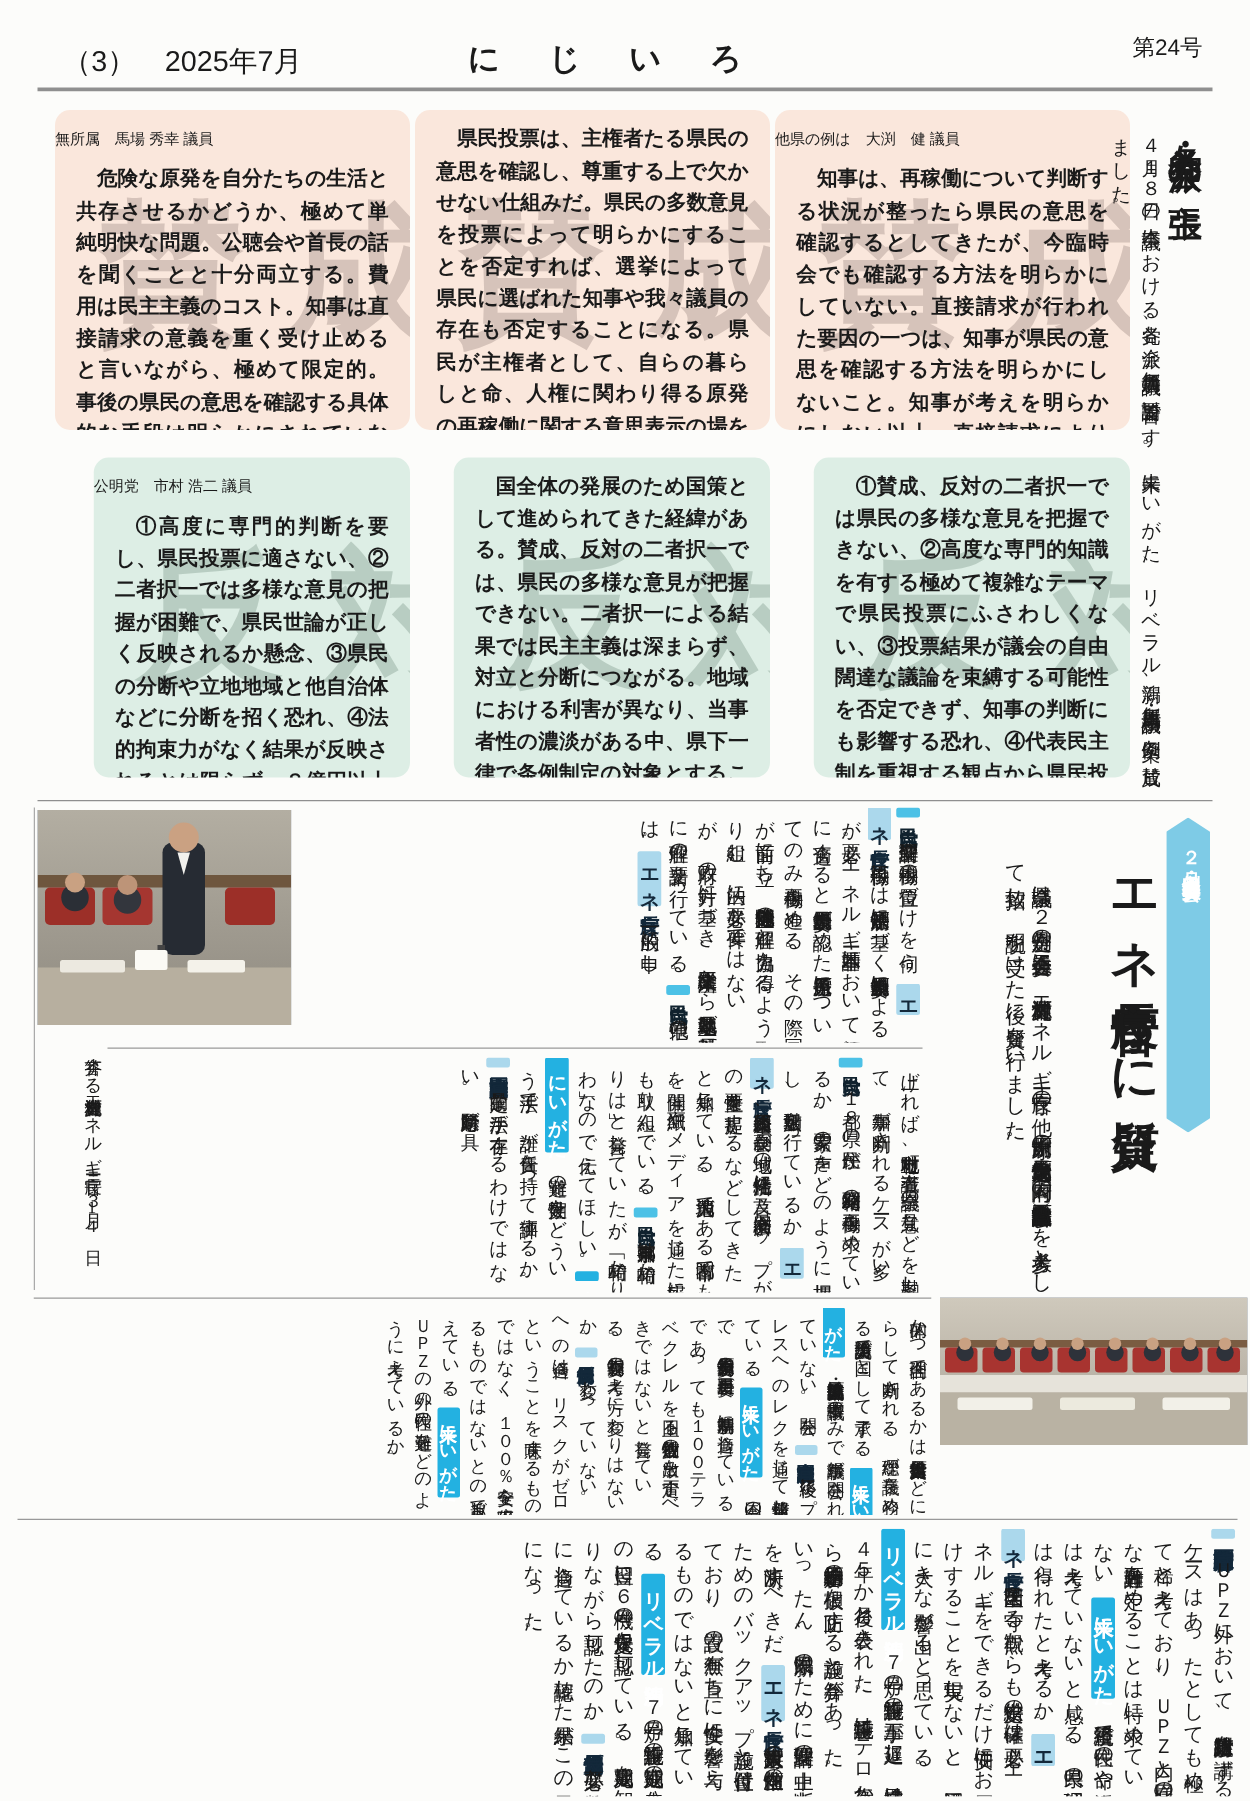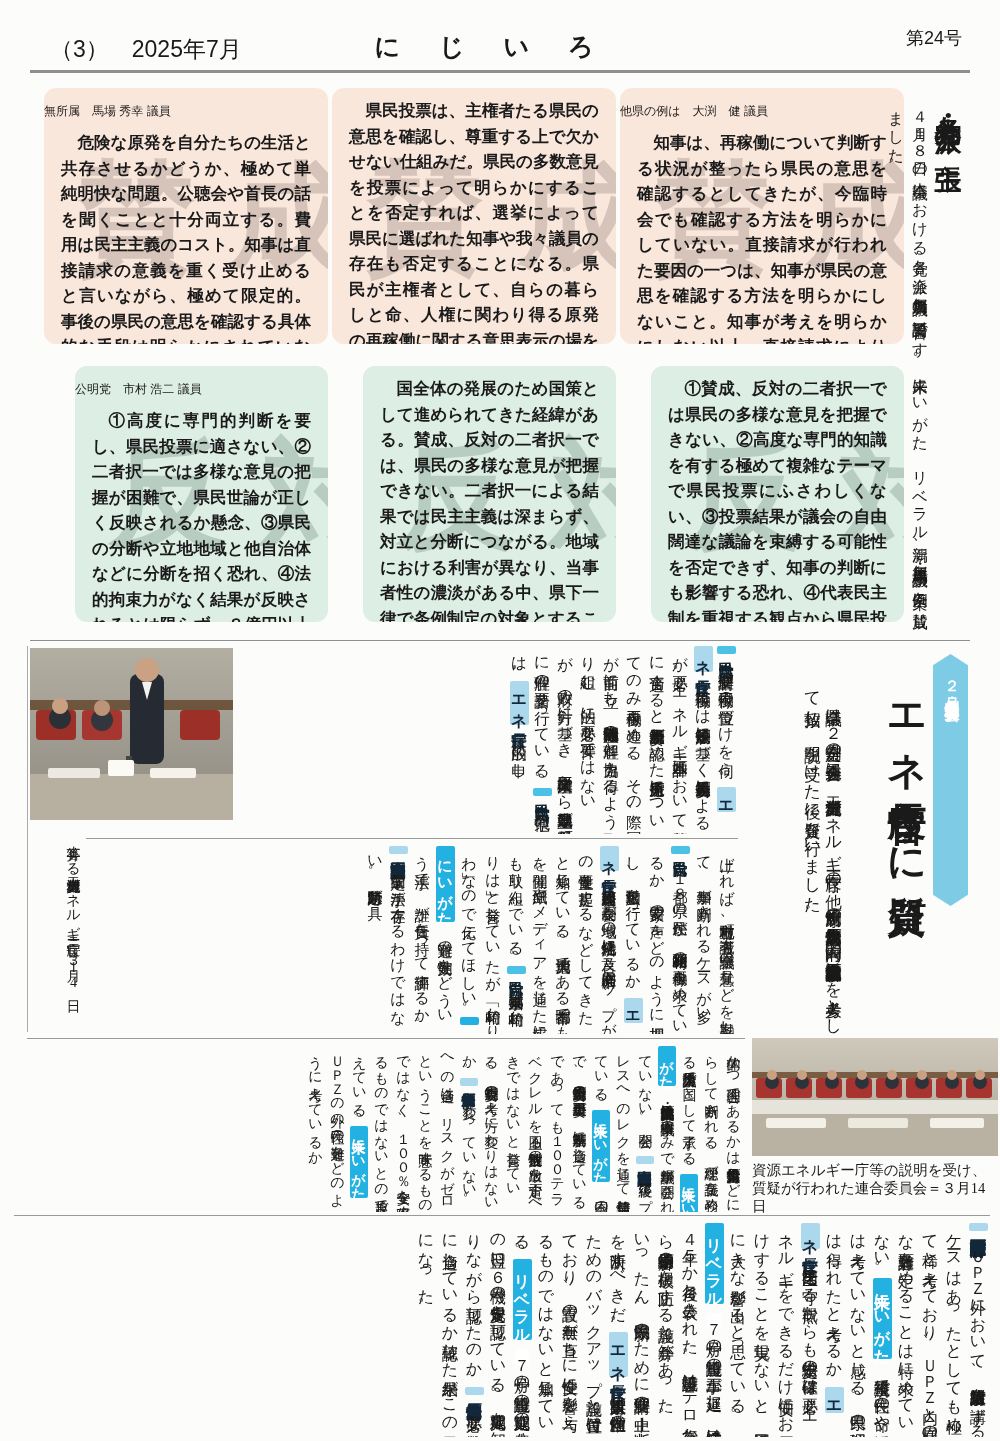--- a/index.html
+++ b/index.html
@@ -196,17 +196,16 @@
         <circle cx="200" cy="37" r="5"></circle>
           <circle cx="228" cy="37" r="5"></circle>
       </g>
       <rect x="0" y="62" width="246" height="14" fill="#e6e3da"></rect>
       <rect x="0" y="76" width="246" height="42" fill="#b9b2a3"></rect>
       <rect x="14" y="80" width="60" height="10" rx="2" fill="#f2f0e8"></rect>
       <rect x="96" y="80" width="60" height="10" rx="2" fill="#eceade"></rect>
       <rect x="178" y="80" width="54" height="10" rx="2" fill="#f2f0e8"></rect>
     </svg>
   </figure>
-  <div class="caption2">資源エネルギー庁等の説明を受け、質疑が行われた連合委員会＝３月14日</div>
 
   <div class="divider d34"></div>
   <div class="band band4 v"><span class="qa-label official">内閣府放射線防護企画課企画調整官</span><span class="qa-text">ＵＰＺ外において、放射線防護措置を講ずるケースはあったとしても極めて稀と考えており、ＵＰＺ内と同様の詳細な避難計画を定めることは特に求めていない。</span><span class="qa-label kaiha">未来にいがた</span><span class="qa-text">経済重視で住民の命や生活は考えていないと感じる。県民の理解は得られたと考えるか。</span><span class="qa-label official">エネ庁長官</span><span class="qa-text">国民生活を守る観点からも安定供給の確保は必要。エネルギーをできるだけ安価にお届けすることを実現しないと、国民生活に大きな影響が出ると思っている。</span><span class="qa-label kaiha">リベラル新潟</span><span class="qa-text">７号炉の特重施設の工事が遅延し、完成目途は４年５か月後と公表された。特重施設はテロ行為から原子炉格納容器の破損を防止する施設と答弁があった。いったん、新潟県民のために理解要請の中止、中断を決断すべきだ。</span><span class="qa-label official">エネ庁長官</span><span class="qa-text">重大事故対策の信頼性向上のためのバックアップ施設と位置付けており、設置の有無が直ちに安全性に影響を与えるものではないと承知している。</span><span class="qa-label kaiha">リベラル新潟</span><span class="qa-text">７号炉の特重施設の完成延期の公表の翌日に６号機の保安規定を認可している。完成延期を知りながら認可したのか。</span><span class="qa-label official">原子力規制部長</span><span class="qa-text">必要な基準に適合しているか確認した結果がこの日になった。</span></div>
 </section>
 
 </body></html>

